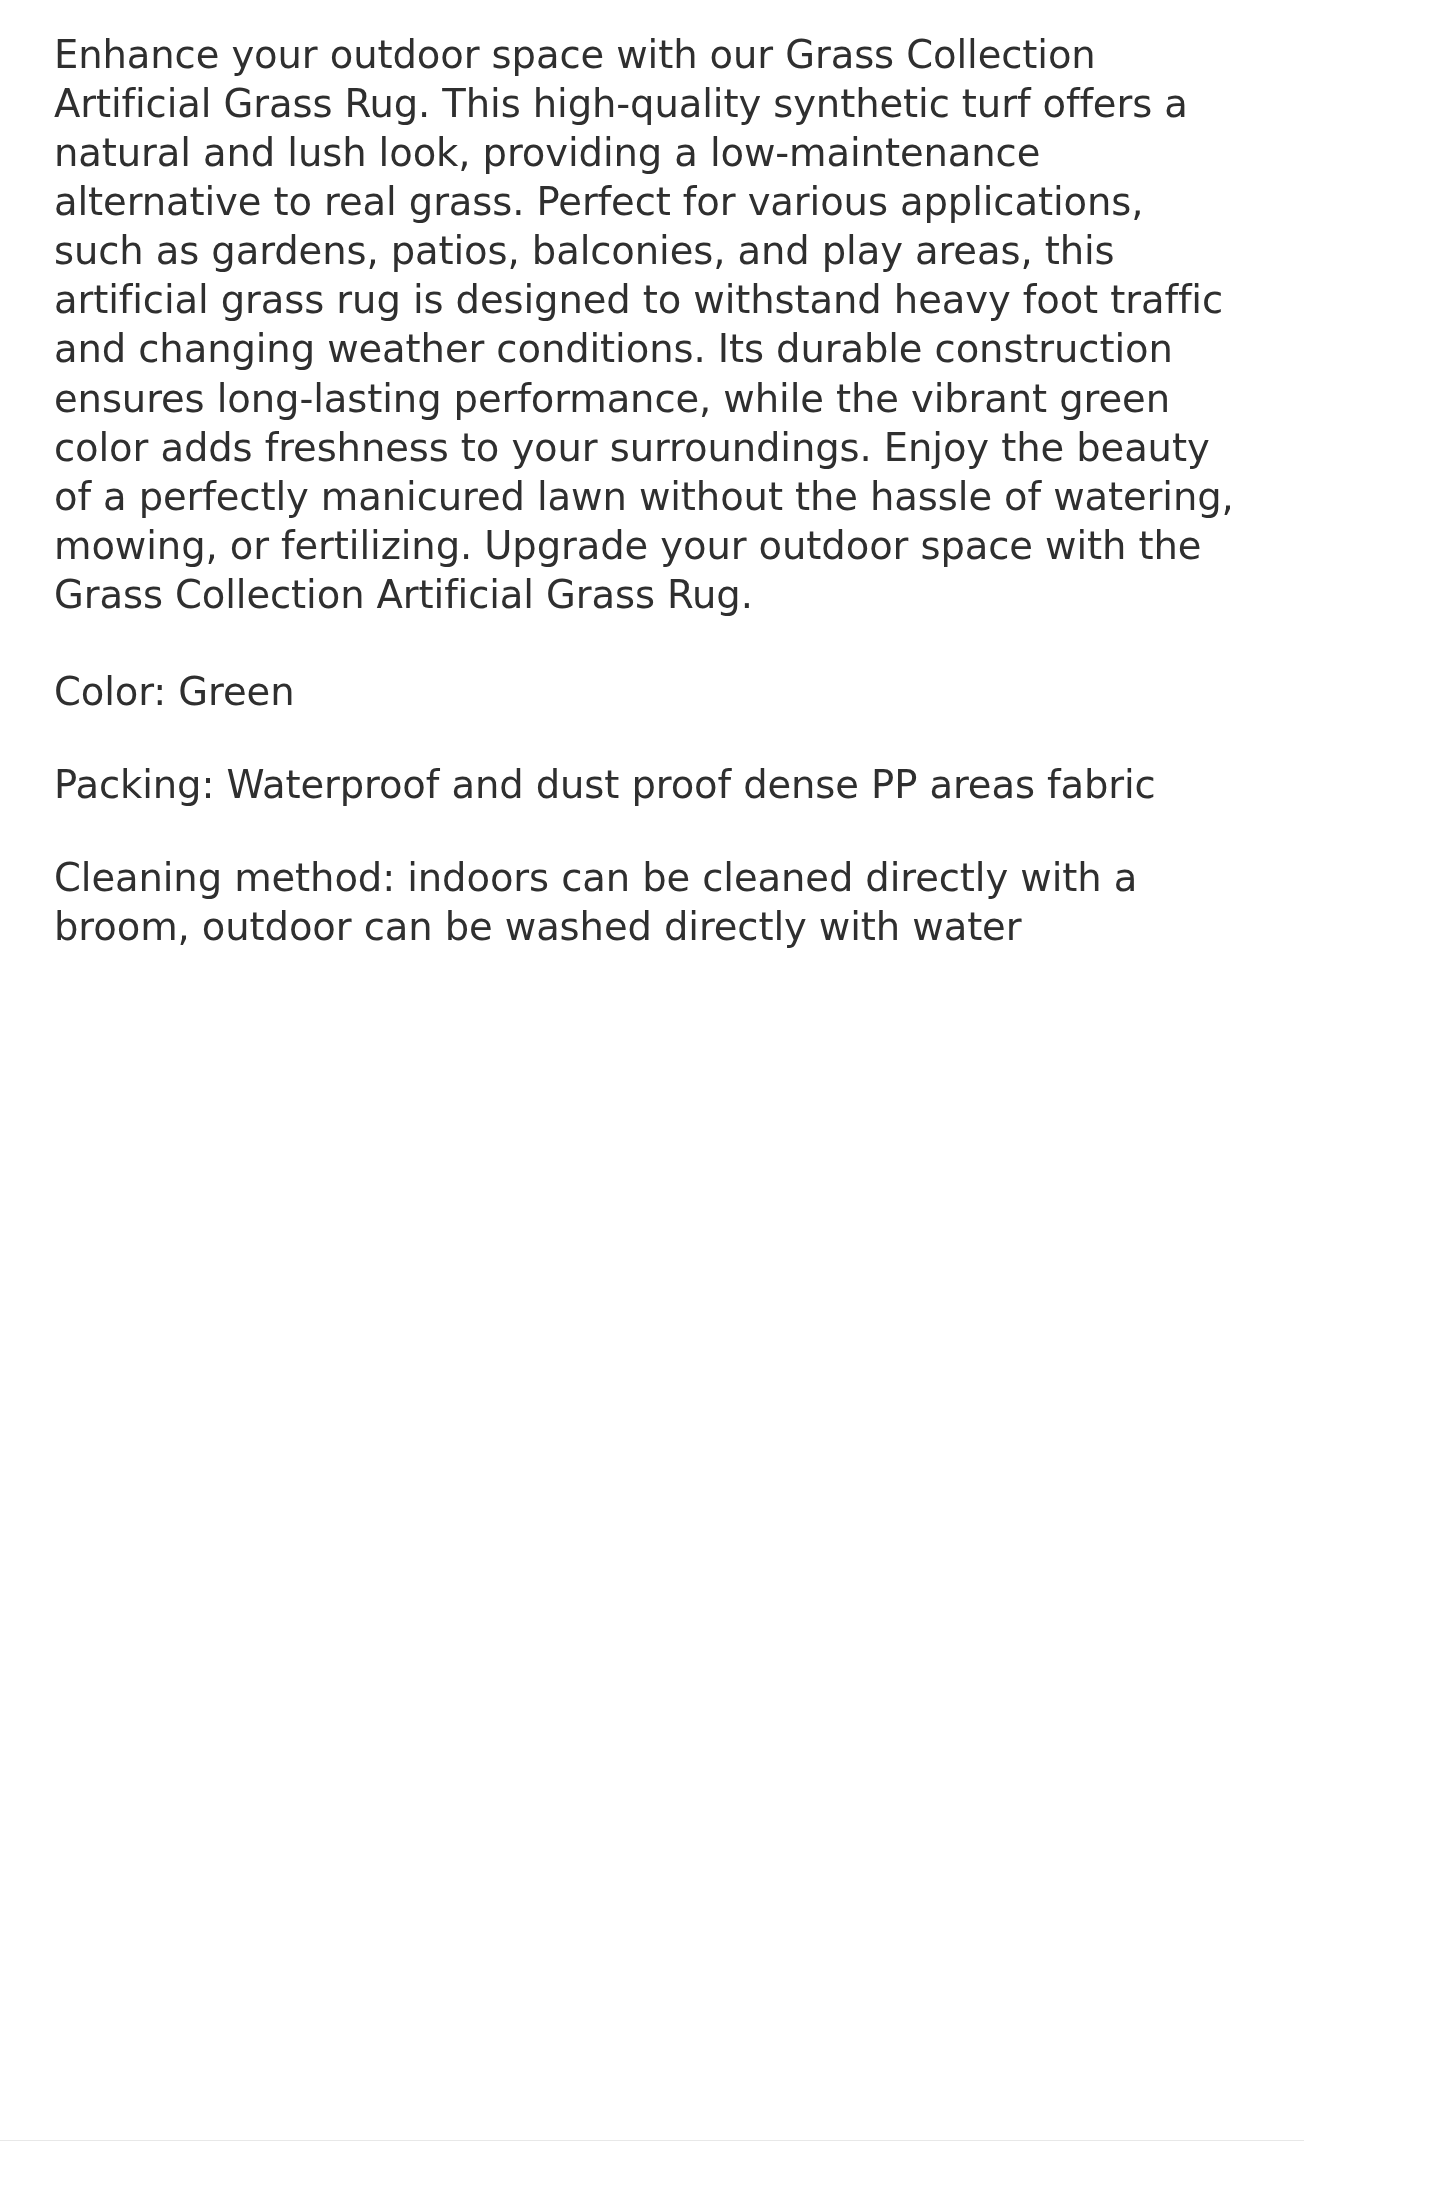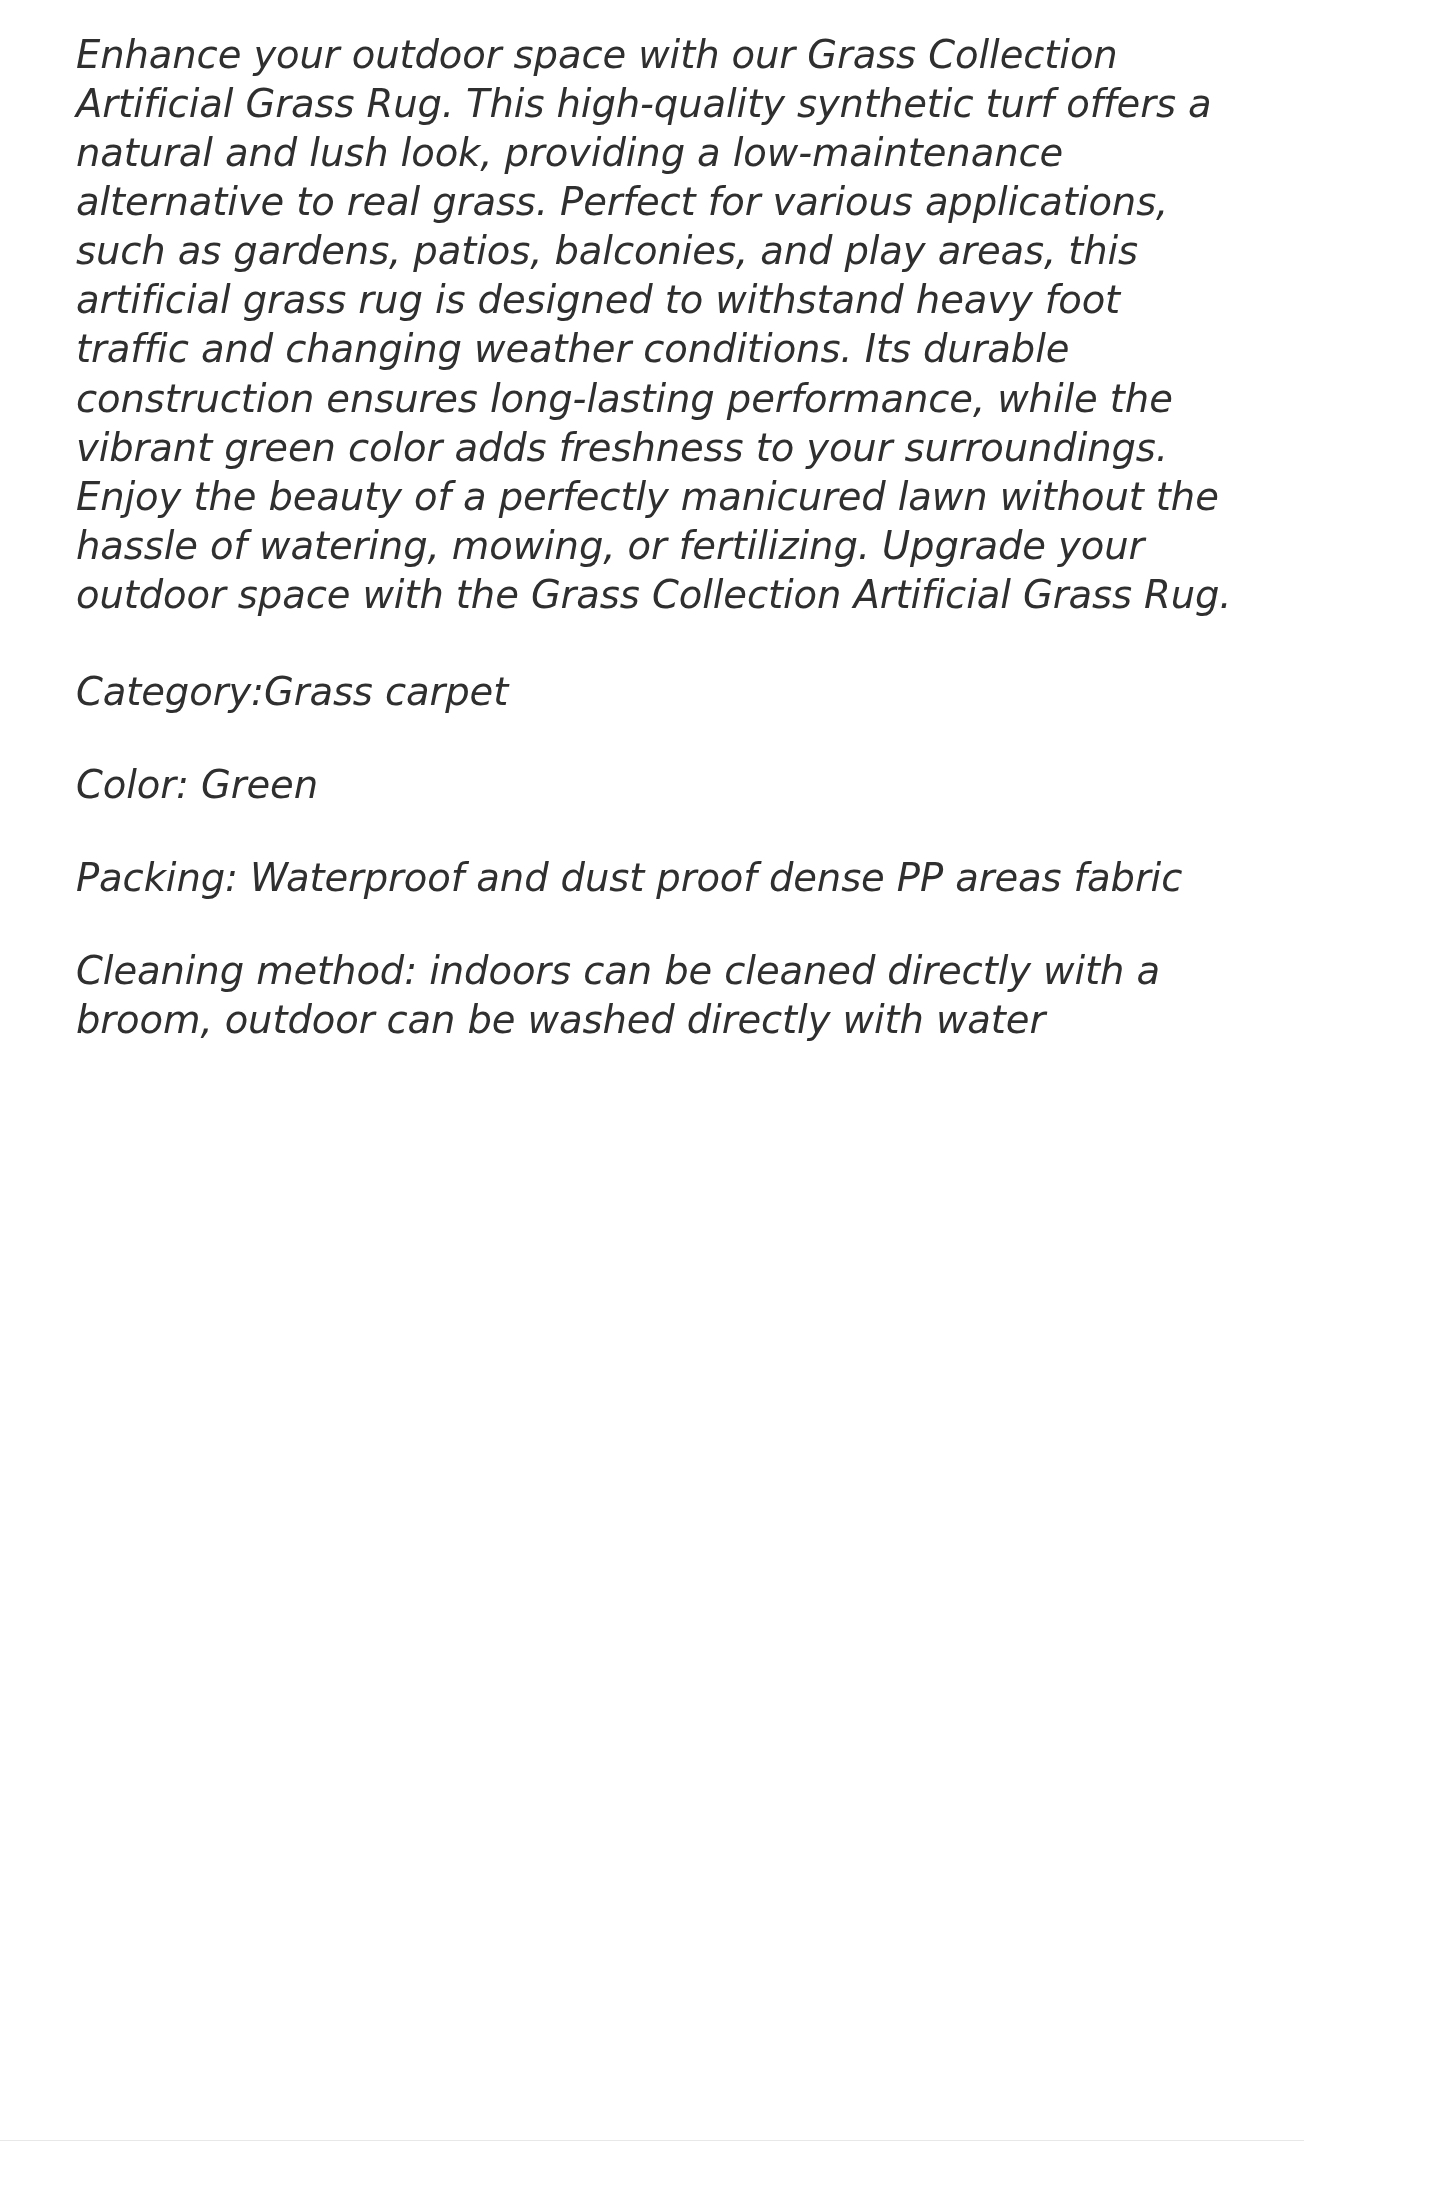--- a/index.html
+++ b/index.html
@@ -12,23 +12,22 @@
     min-height: 2189px;
     font-family: "DejaVu Sans", "Liberation Sans", sans-serif;
     color: #2b2b2b;
     position: relative;
   }
   .page {
     width: 1304px;
     min-height: 2189px;
     background: #ffffff;
     box-sizing: border-box;
-    padding: 30px 62px 0 76px;
+    padding: 30px 62px 0 54px;
     position: relative;
-    font-style: italic;
   }
   .desc-block {
     font-size: 38.5px;
     line-height: 1.275;
     color: #2f2f2f;
     letter-spacing: -0.1px;
   }
   .desc-block p {
     margin: 0 0 44px 0;
   }
@@ -65,21 +64,20 @@
     border-radius: 2px;
   }
 </style>
 </head>
 <body>
 
 <div class="page">
 
   <div class="desc-block">
     <p class="intro">Enhance your outdoor space with our Grass Collection Artificial Grass Rug. This high-quality synthetic turf offers a natural and lush look, providing a low-maintenance alternative to real grass. Perfect for various applications, such as gardens, patios, balconies, and play areas, this artificial grass rug is designed to withstand heavy foot traffic and changing weather conditions. Its durable construction ensures long-lasting performance, while the vibrant green color adds freshness to your surroundings. Enjoy the beauty of a perfectly manicured lawn without the hassle of watering, mowing, or fertilizing. Upgrade your outdoor space with the Grass Collection Artificial Grass Rug.</p>
-    <p>Category:Grass carpet</p>
     <p>Color: Green</p>
     <p>Packing: Waterproof and dust proof dense PP areas fabric</p>
     <p>Cleaning method: indoors can be cleaned directly with a broom, outdoor can be washed directly with water</p>
   </div>
 
   <div class="scrollbar-track">
     <div class="scrollbar-thumb"></div>
   </div>
 
   <div class="bottom-edge"></div>

